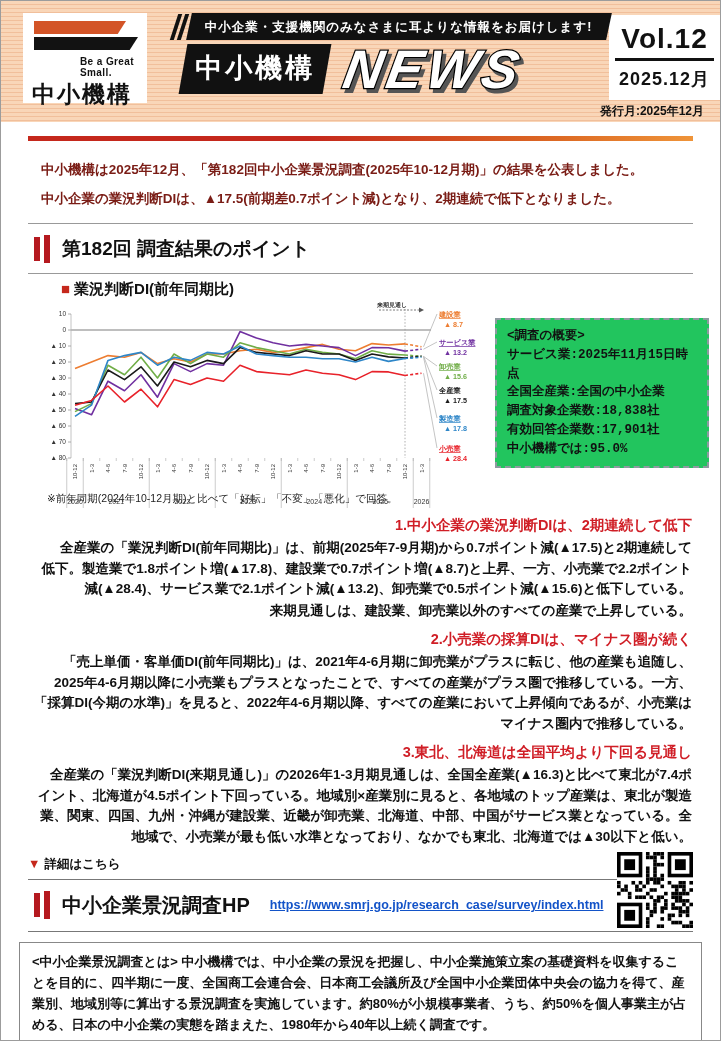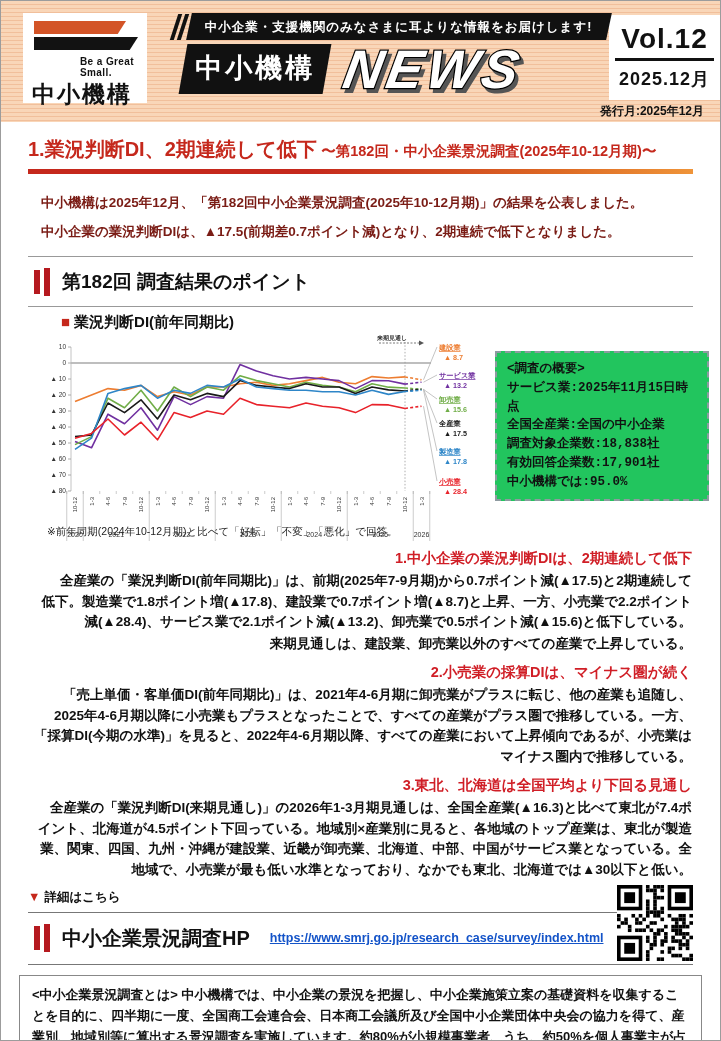--- a/index.html
+++ b/index.html
@@ -106,24 +106,20 @@
     <div class="right-col">
       <div class="vol-box">
         <span class="vol-no">Vol.12</span>
         <div class="vol-date">2025.12月</div>
       </div>
     </div>
     <div class="issue-label">発行月:2025年12月</div>
   </div>
 
   <div class="title-bar">
-    <div class="title-line">
-      <span class="title-main">1.業況判断DI、2期連続して低下</span>
-      <span class="title-sub">〜第182回・中小企業景況調査(2025年10-12月期)〜</span>
-    </div>
     <div class="title-underline"></div>
   </div>
 
   <div class="intro">
     <div>中小機構は2025年12月、「第182回中小企業景況調査(2025年10-12月期)」の結果を公表しました。</div>
     <div>中小企業の業況判断DIは、▲17.5(前期差0.7ポイント減)となり、2期連続で低下となりました。</div>
   </div>
 
   <hr class="rule">
 

